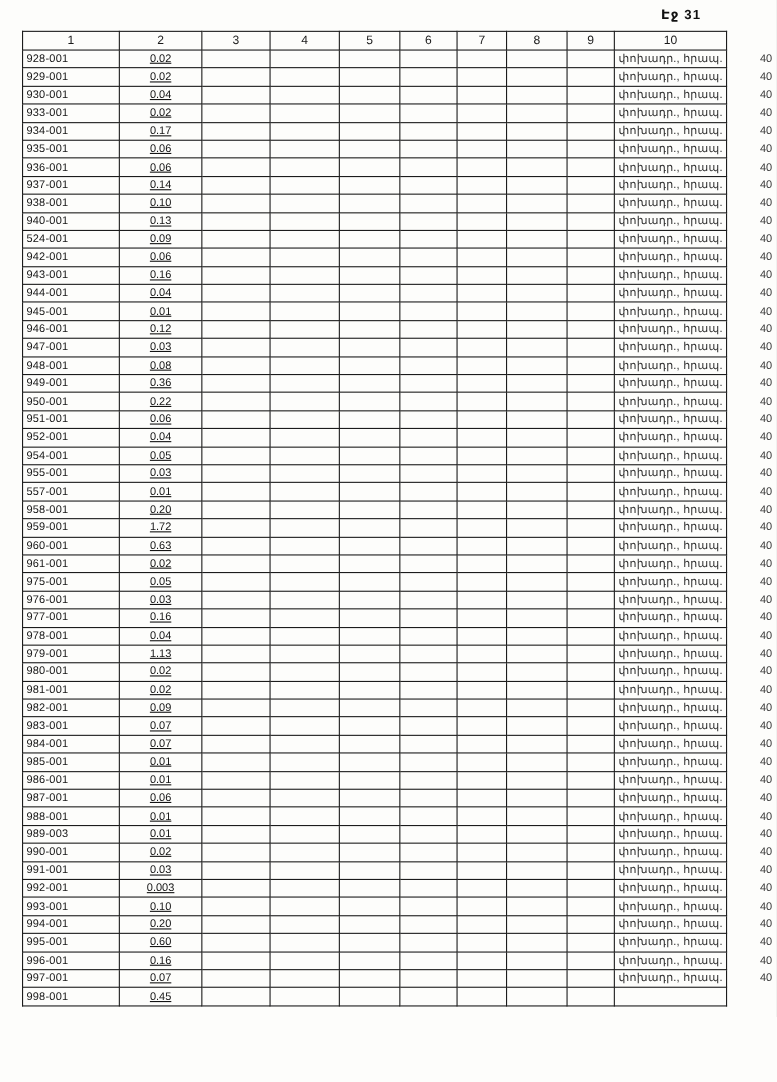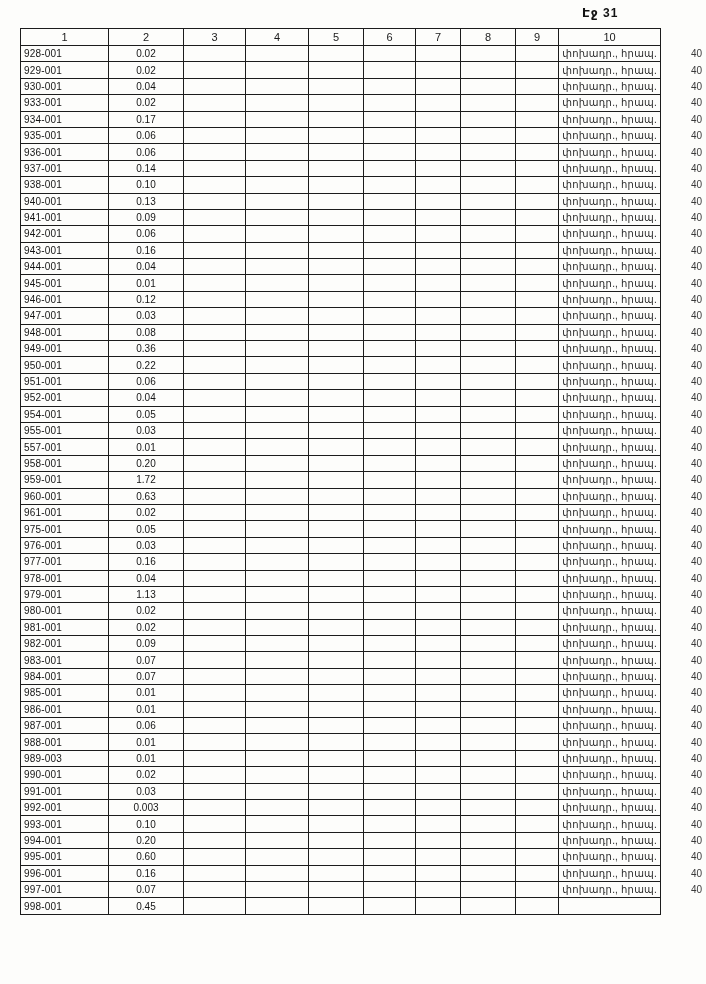--- a/index.html
+++ b/index.html
@@ -6,21 +6,21 @@
   .page{
     position:relative;
     width:706px;height:984px;
     background:#fdfdfb;
     font-family:"Liberation Sans","DejaVu Sans",sans-serif;
     color:#161616;
     overflow:hidden;
     box-sizing:border-box;
   }
   .page-label{
-    position:absolute;top:6px;left:582px;
+    position:absolute;top:6px;left:601px;
     font-size:12px;font-weight:bold;letter-spacing:1px;color:#111;
   }
   .sheet{position:absolute;top:28px;left:20px;}
   table.grid{
     border-collapse:collapse;
     table-layout:fixed;
   }
   table.grid td,table.grid th{
     border:1px solid #1c1c1c;
     font-size:10px;
@@ -32,21 +32,21 @@
     vertical-align:middle;
   }
   table.grid th{
     font-weight:normal;
     text-align:center;
     font-size:11px;
     height:17px;
     color:#1a1a1a;
   }
   td.c-code{text-align:left;font-size:10.5px;letter-spacing:.2px;color:#141414;margin-left:21px;}
-  td.c-val{text-align:center;font-size:10.5px;color:#141414;}
+  td.c-val{text-align:center;font-size:10.5px;color:#141414;text-decoration:underline;}
   td.c-note{text-align:right;font-size:9.5px;color:#2a2a2a;letter-spacing:.2px;}
   td.c-margin,th.c-margin{
     border:none !important;
     background:transparent;
     text-align:right;
     font-size:9px;
     color:#3a3a3a;
     padding-right:1px;
   }
 </style>
@@ -211,21 +211,21 @@
             <td class="c-empty"></td>
             <td class="c-empty"></td>
             <td class="c-empty"></td>
             <td class="c-empty"></td>
             <td class="c-empty"></td>
             <td class="c-empty"></td>
             <td class="c-note">փոխադր., հրապ.</td>
             <td class="c-margin">40</td>
           </tr>
           <tr>
-            <td class="c-code">941-001</td>
+            <td class="c-code">524-001</td>
             <td class="c-val">0.09</td>
             <td class="c-empty"></td>
             <td class="c-empty"></td>
             <td class="c-empty"></td>
             <td class="c-empty"></td>
             <td class="c-empty"></td>
             <td class="c-empty"></td>
             <td class="c-empty"></td>
             <td class="c-note">փոխադր., հրապ.</td>
             <td class="c-margin">40</td>

